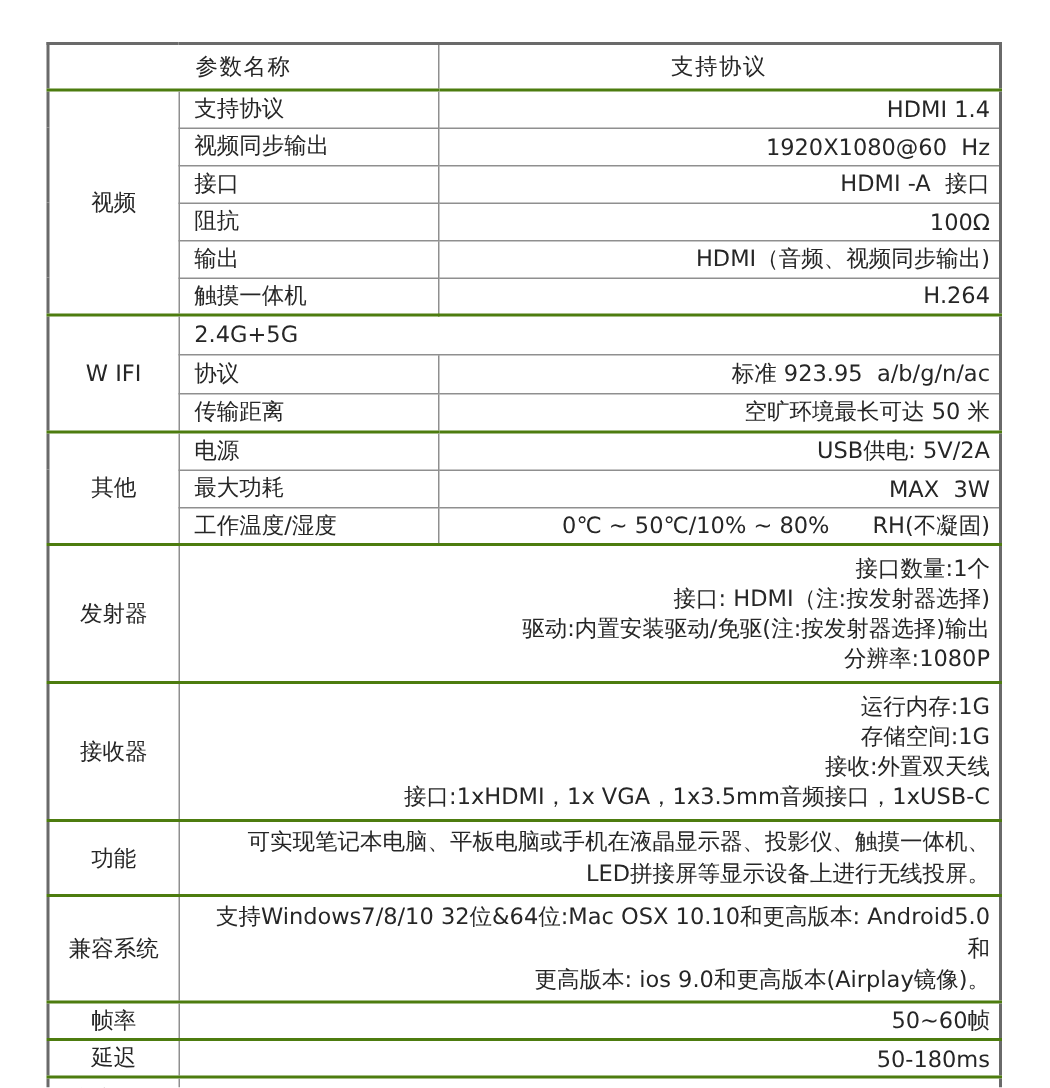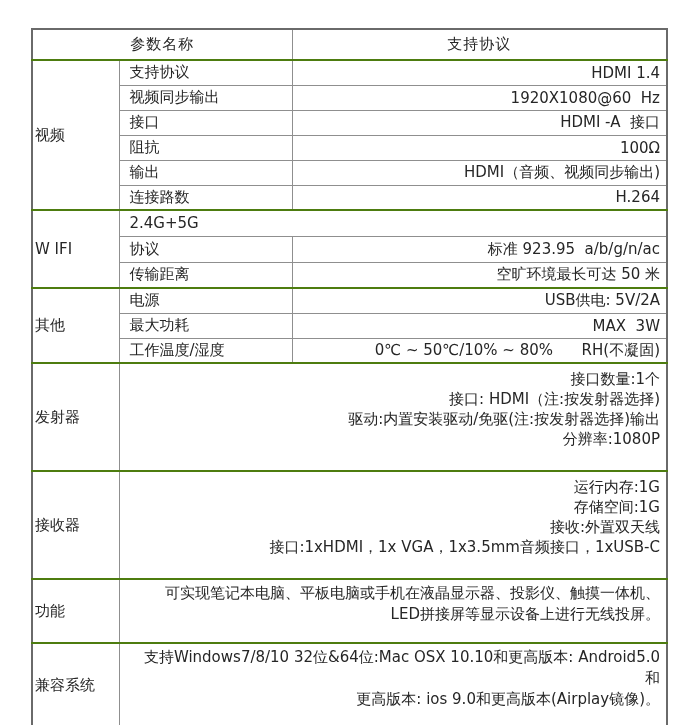--- a/index.html
+++ b/index.html
@@ -42,41 +42,41 @@
   
   tr.sec > td {
     border-top: 2px solid #4d7c0f;
   }
   .c-head {
     text-align: center;
     height: 27px;
     letter-spacing: 1px;
   }
   .c-group {
-    text-align: left;
+    text-align: center;
     padding: 2px 2px;
   }
   .c-param {
     padding: 2px 4px 2px 10px;
     white-space: pre-wrap;
   }
   .c-value {
     padding: 2px 6px 2px 11px;
     white-space: pre-wrap;
     text-align: right;
   }
   .multiline {
     line-height: 20px;
     padding-top: 5px;
-    padding-bottom: 21px;
+    padding-bottom: 5px;
   }
   .wrap2 {
     line-height: 21px;
     padding-top: 3px;
-    padding-bottom: 17px;
+    padding-bottom: 3px;
   }
   tr.rh25 { height: 25px; }
   tr.rh26 { height: 26px; }
   tr.rh24 { height: 24px; }
   tr.rh28 { height: 28px; margin-left: 47px; }
   tr.rh90 { height: 90px; }
   tr.rh80 { height: 80px; }
   tr.rh48 { height: 46px; }
 </style>
 </head>
@@ -111,21 +111,21 @@
     </tr>
     <tr class="rh25">
       <td class="c-param">阻抗</td>
       <td class="c-value">100Ω</td>
     </tr>
     <tr class="rh25">
       <td class="c-param">输出</td>
       <td class="c-value">HDMI（音频、视频同步输出)</td>
     </tr>
     <tr class="rh25">
-      <td class="c-param">连接路数</td>
+      <td class="c-param">触摸一体机</td>
       <td class="c-value">H.264</td>
     </tr>
 
     <tr class="sec rh26">
       <td rowspan="3" class="c-group">W IFI</td>
       <td colspan="2" class="c-param">2.4G+5G</td>
     </tr>
     <tr class="rh26">
       <td class="c-param">协议</td>
       <td class="c-value">标准 923.95  a/b/g/n/ac</td>

